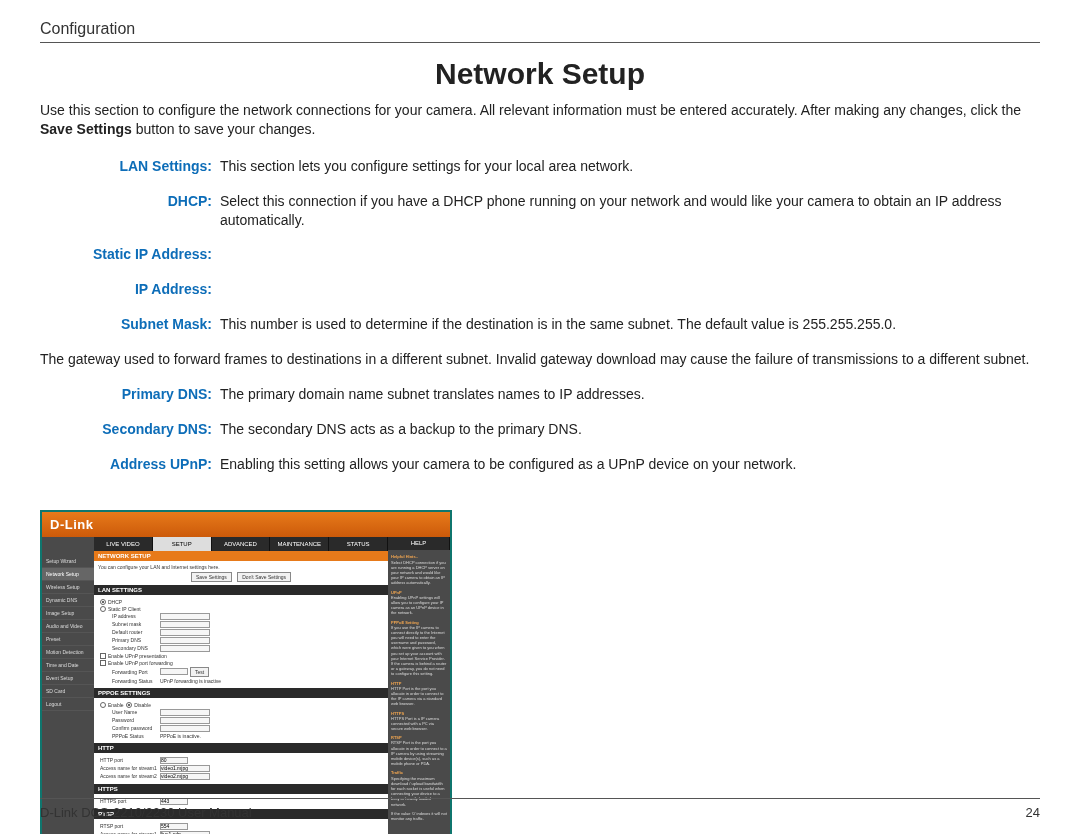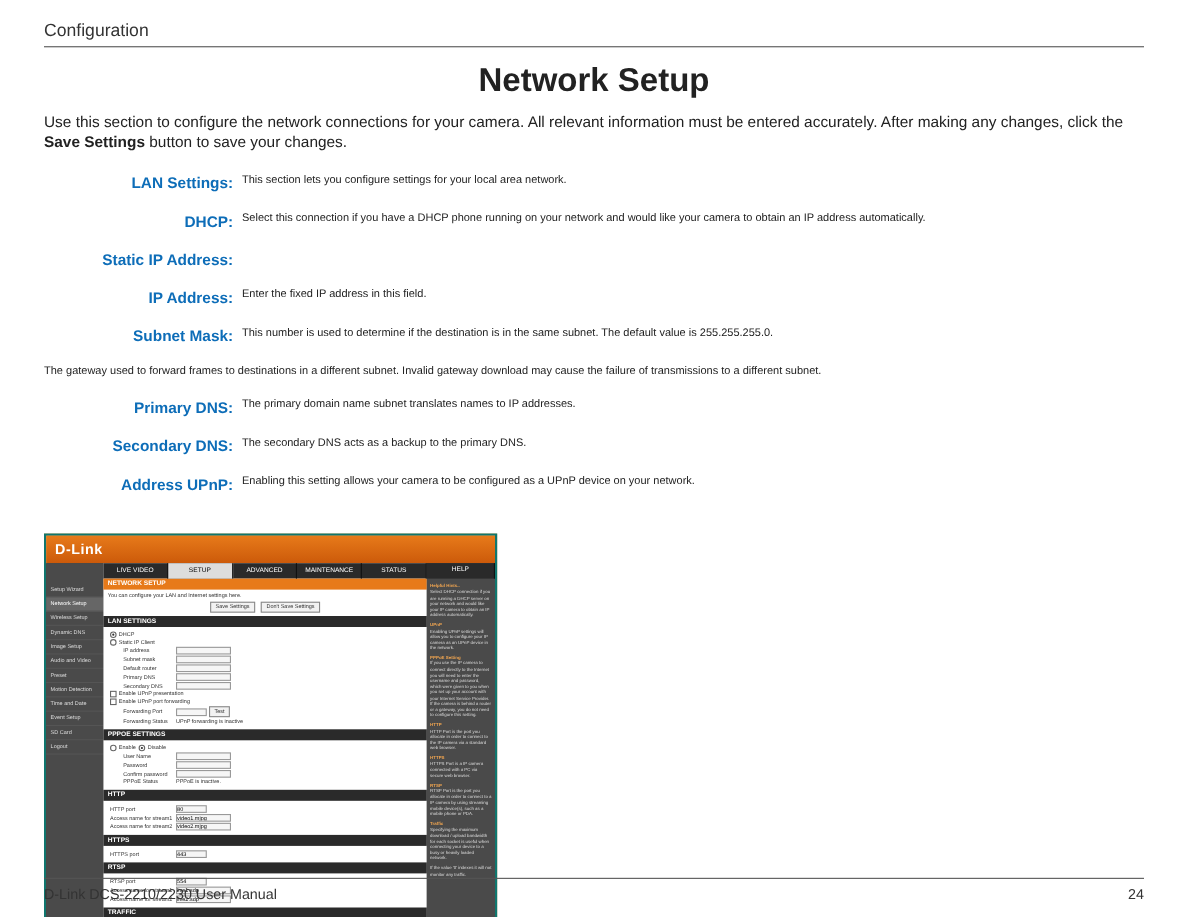--- a/index.html
+++ b/index.html
@@ -56,21 +56,21 @@
     min-width: 180px;
     text-align: right;
     padding-right: 8px;
     color: #0d6db8;
     font-weight: 700;
     font-size: 14px;
   }
   .def-label::after { content: ":"; }
   .def-desc {
     flex: 1;
-    font-size: 10px;
+    font-size: 14px;
     color: #222;
   }
   .screenshot {
     width: 412px;
     border: 2px solid #0f766e;
     font-size: 6px;
     background: #fdba74;
   }
   .ss-topbar {
     background: linear-gradient(#e77a1a, #cc5a0a);
@@ -208,21 +208,20 @@
       </div>
     <div class="def-row">
         <div class="def-label">DHCP</div>
         <div class="def-desc">Select this connection if you have a DHCP phone running on your network and would like your camera to obtain an IP address automatically.</div>
       </div>
     <div class="def-row">
         <div class="def-label">Static IP Address</div>
       </div>
     <div class="def-row">
         <div class="def-label">IP Address</div>
-        <div class="def-desc">Enter the fixed IP address in this field.</div>
       </div>
     <div class="def-row">
         <div class="def-label">Subnet Mask</div>
         <div class="def-desc">This number is used to determine if the destination is in the same subnet. The default value is 255.255.255.0.</div>
       </div>
     <div class="def-row">
         <div class="def-desc">The gateway used to forward frames to destinations in a different subnet. Invalid gateway download may cause the failure of transmissions to a different subnet.</div>
       </div>
     <div class="def-row">
         <div class="def-label">Primary DNS</div>

